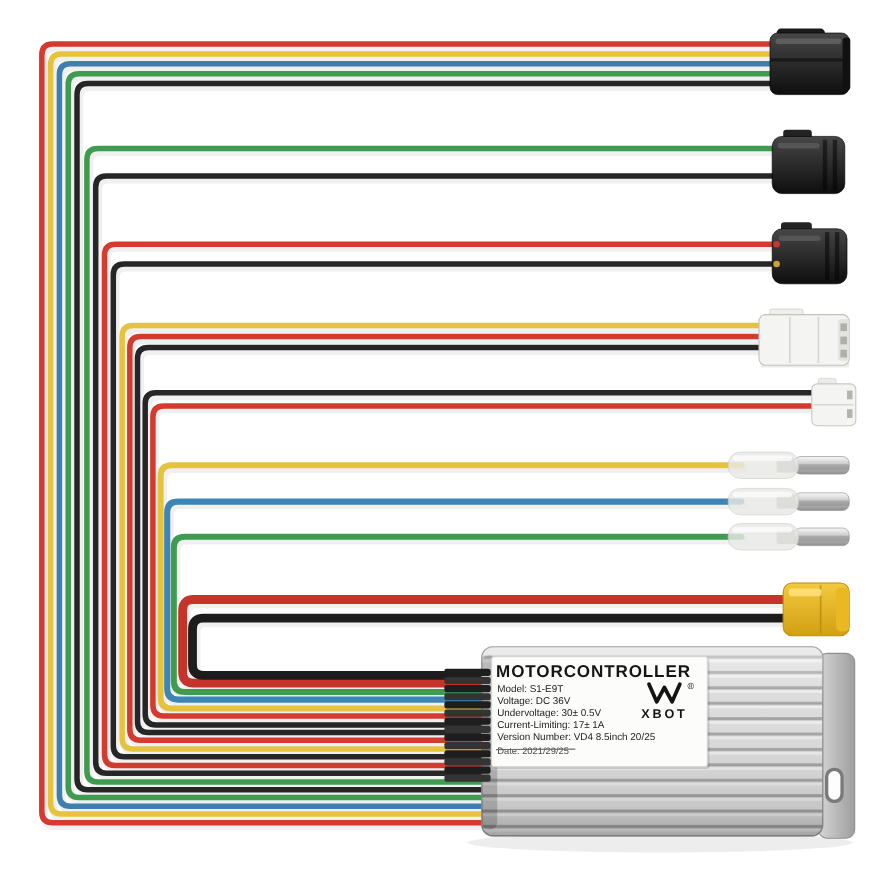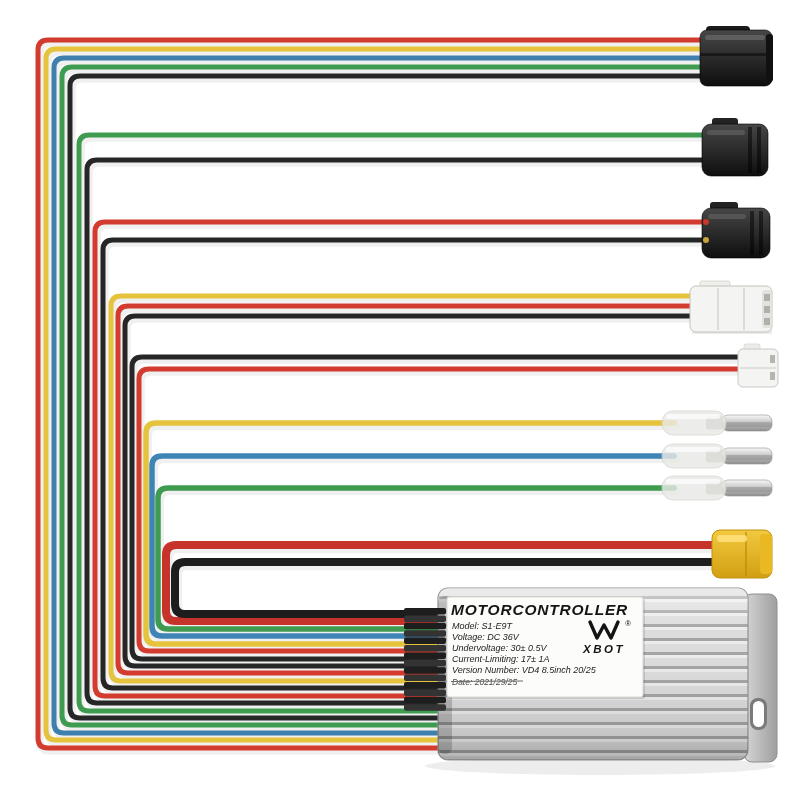--- a/index.html
+++ b/index.html
@@ -1,16 +1,16 @@
 <!DOCTYPE html>
 <html><head>
 <meta charset="utf-8">
 <style>
   html,body{margin:0;padding:0;background:#ffffff;}
-  .stage{width:800px;height:800px;margin:0 auto;position:relative;background:#ffffff;font-style:italic;}
+  .stage{width:800px;height:800px;margin:0 auto;position:relative;background:#ffffff;}
   svg{display:block;}
   text{font-family:"Liberation Sans","DejaVu Sans",sans-serif;}
 </style>
 </head>
 <body style="background: rgb(255, 255, 255);">
 
 <div class="stage">
 <svg width="800" height="800" viewBox="0 0 800 800">
   <defs>
     <linearGradient id="bodyShade" x1="0" y1="0" x2="0" y2="1">

